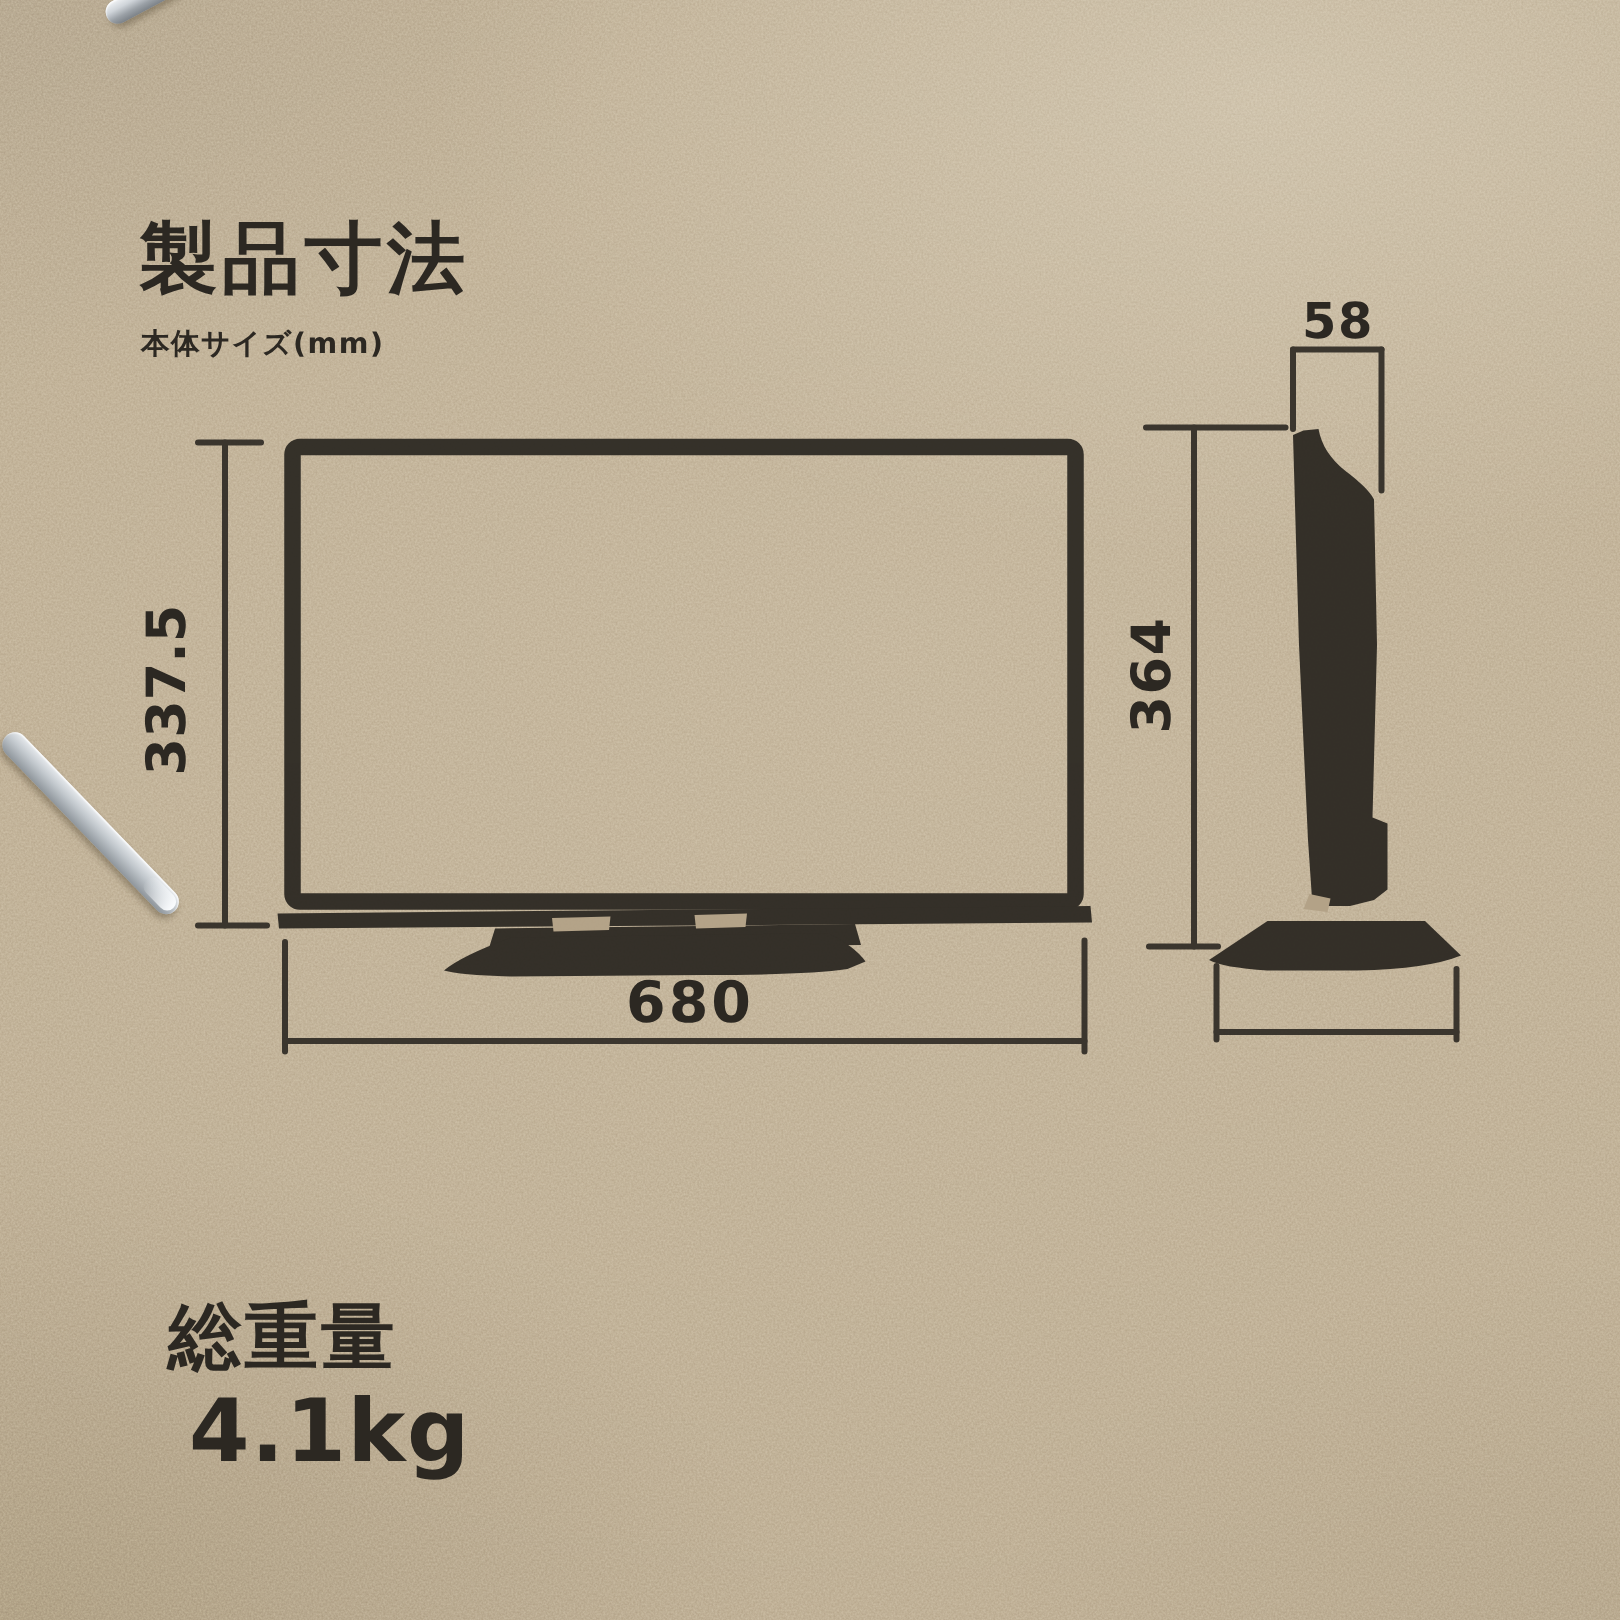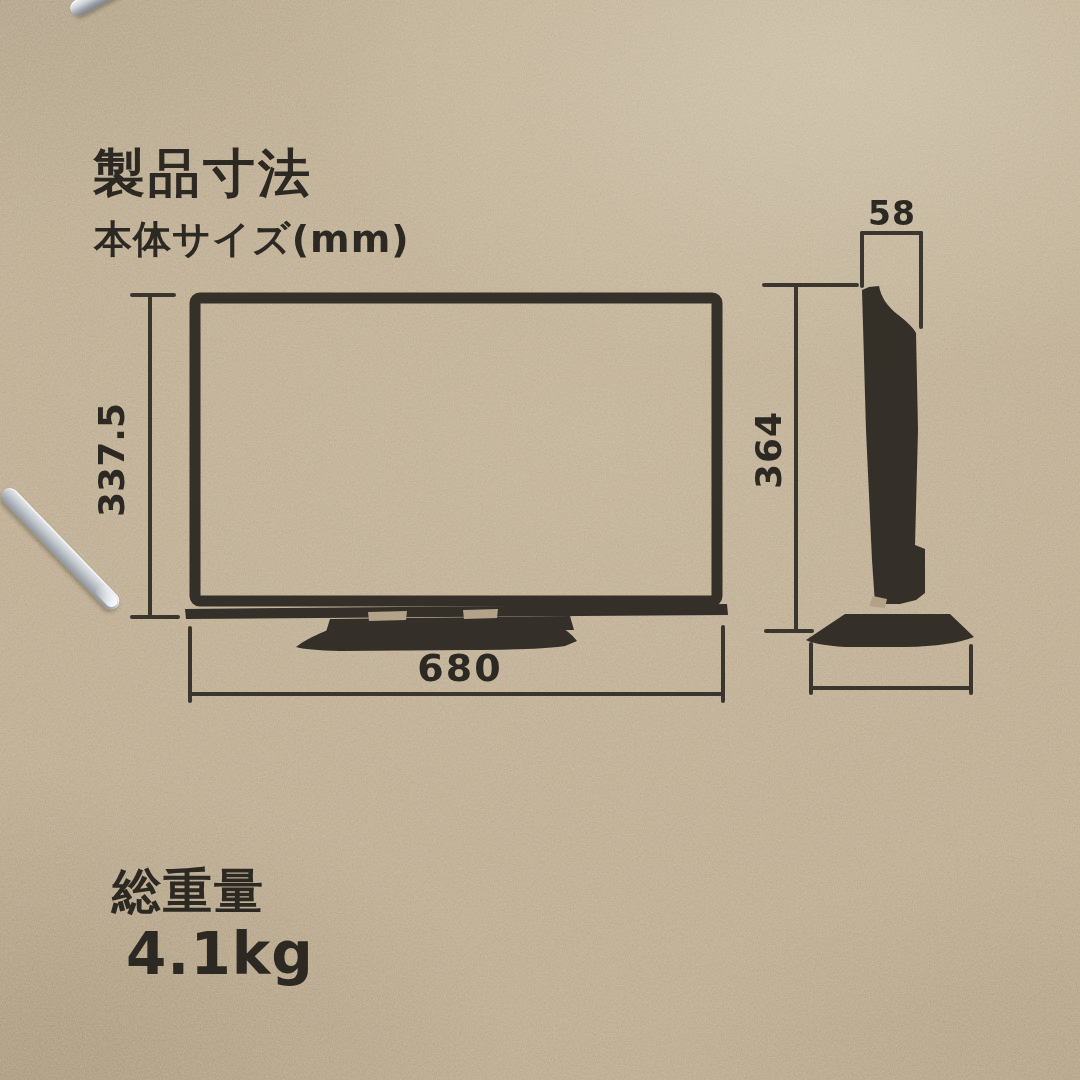--- a/index.html
+++ b/index.html
@@ -12,21 +12,21 @@
       radial-gradient(900px 500px at 78% 6%, rgba(255,252,238,0.22), transparent 62%),
       radial-gradient(1300px 900px at 55% 40%, rgba(255,246,226,0.10), transparent 72%),
       radial-gradient(700px 420px at 0% 0%, rgba(95,92,88,0.12), transparent 60%),
       radial-gradient(800px 520px at 2% 100%, rgba(58,45,26,0.14), transparent 62%),
       radial-gradient(700px 400px at 100% 100%, rgba(70,58,36,0.08), transparent 60%),
       var(--cardboard,#b3a287);
   }
   .texture{position:absolute;inset:0;width:100%;height:100%;opacity:.5;mix-blend-mode:overlay;pointer-events:none;}
   .label{position:absolute;color:var(--ink,#2c2822);font-weight:bold;line-height:1.05;}
   .title{left:93px;top:146px;font-size:52px;letter-spacing:3px;}
-  .subtitle{left:94px;top:220px;font-size:38px;letter-spacing:1px;}
+  .subtitle{left:94px;top:220px;font-size:19px;letter-spacing:1px;}
   .dim{text-align:center;font-weight:bold;}
   .dim-3375{left:48px;top:440px;width:130px;height:40px;font-size:36px;transform:rotate(-90deg);}
   .dim-550{left:390px;top:649px;width:140px;font-size:38px;letter-spacing:2px;}
   .dim-58{left:860px;top:197px;width:64px;font-size:33px;letter-spacing:1px;text-align:center;}
   .dim-364{left:705px;top:430px;width:130px;height:40px;font-size:36px;transform:rotate(-90deg);letter-spacing:1px;}
   .dim-1725{left:818px;top:648px;width:146px;font-size:34px;}
   .size-line{left:93px;top:770px;font-size:45px;letter-spacing:1px;}
   .weight-label{left:112px;top:866px;font-size:49px;letter-spacing:2px;}
   .weight-value{left:126px;top:924px;font-size:58px;letter-spacing:1px;}
   .diagram{position:absolute;inset:0;}

